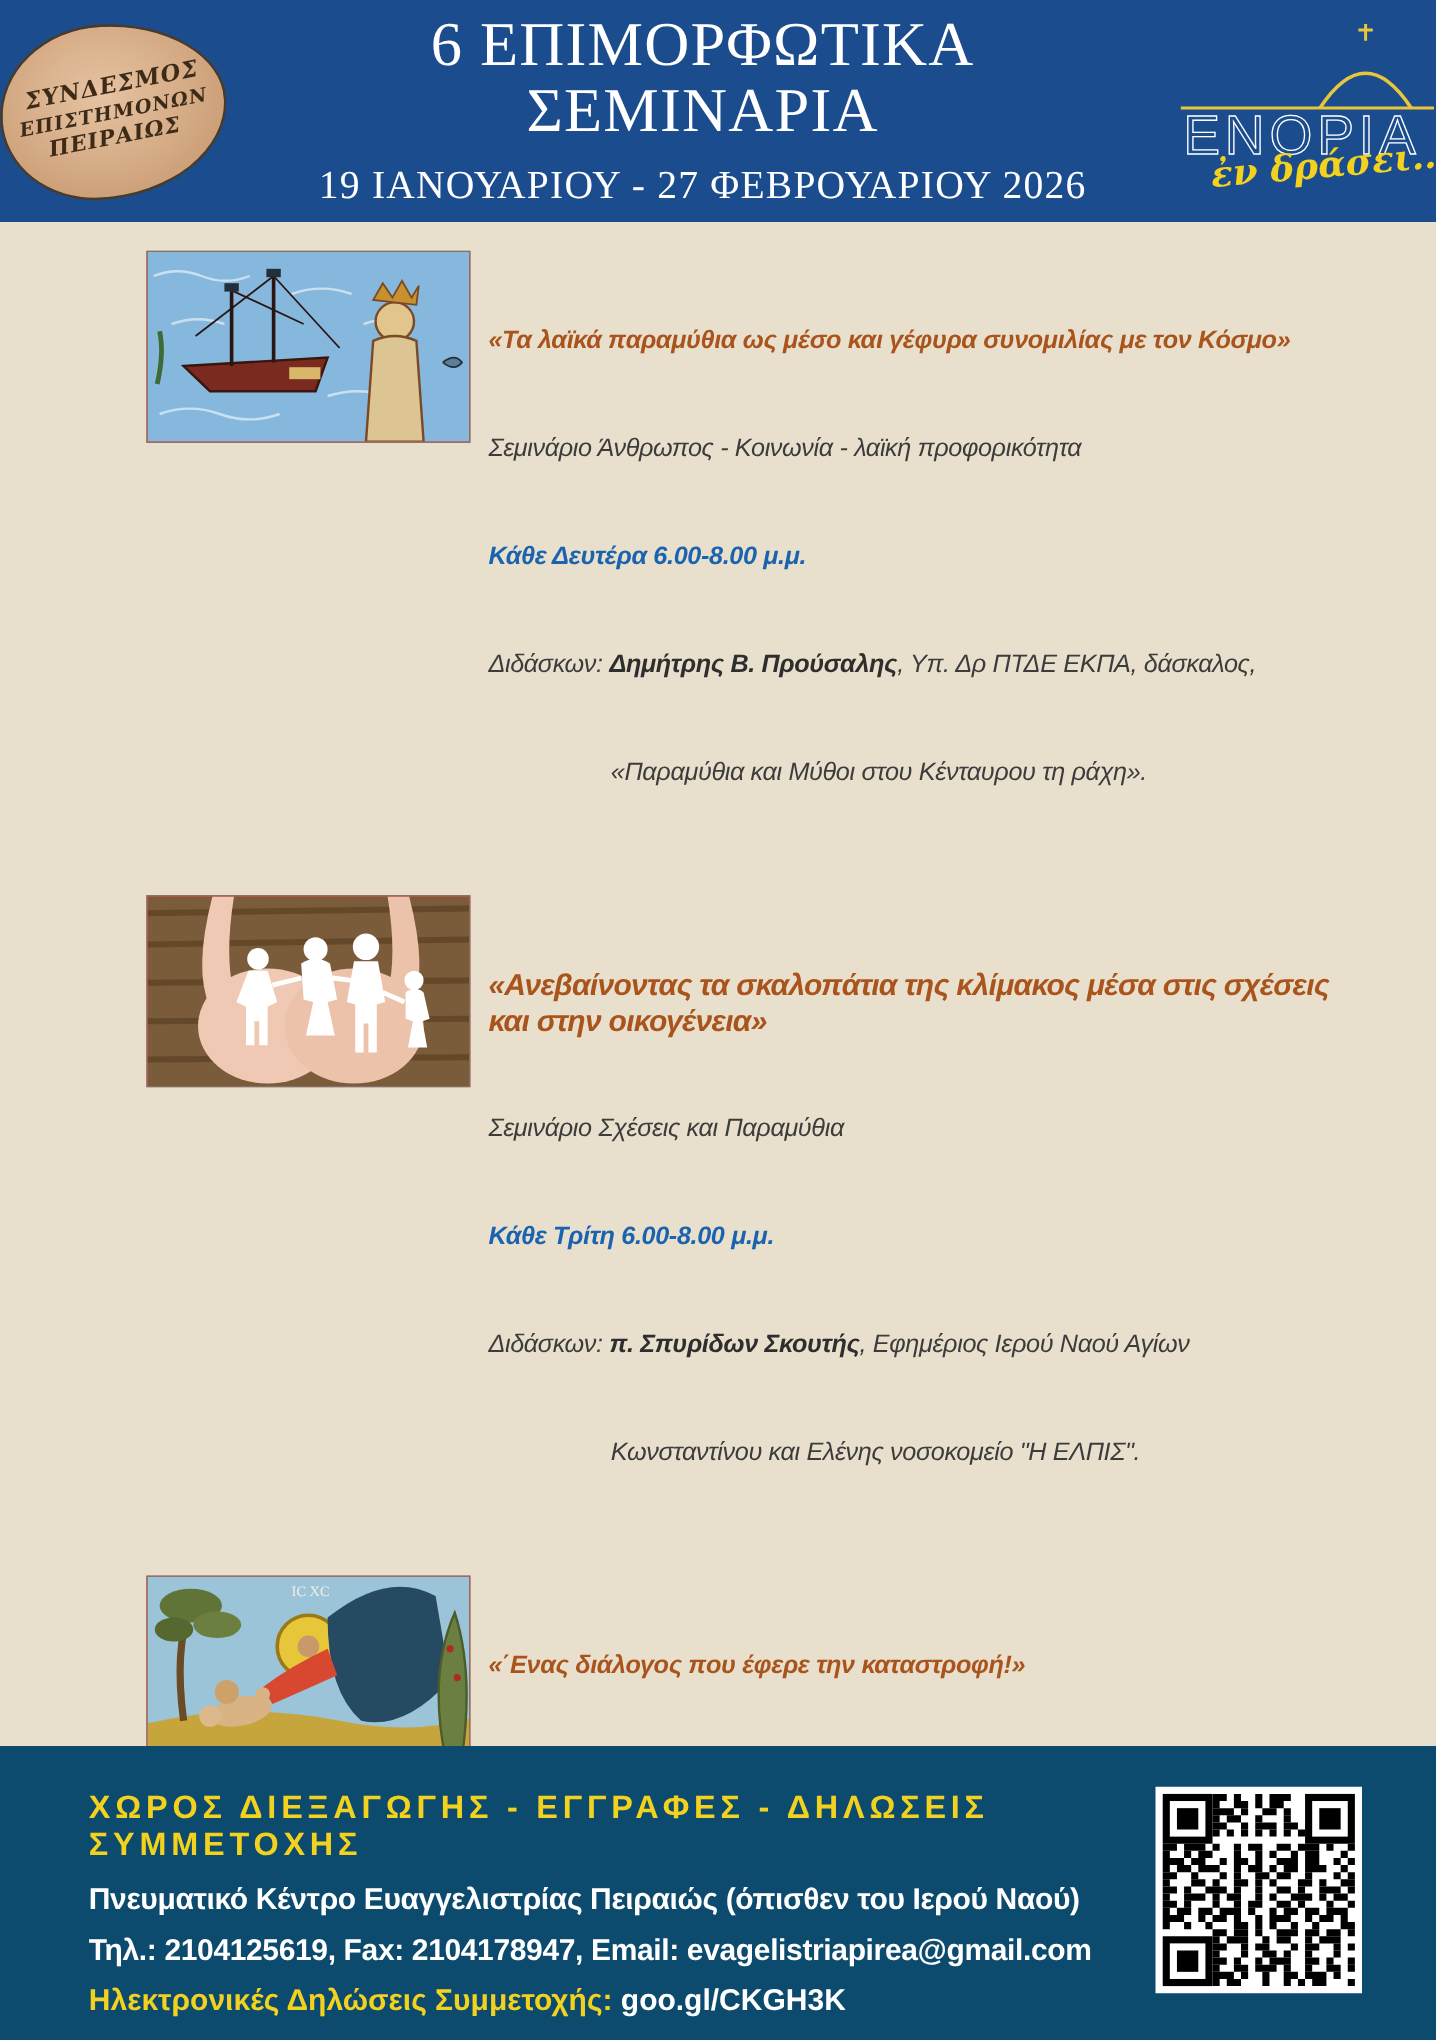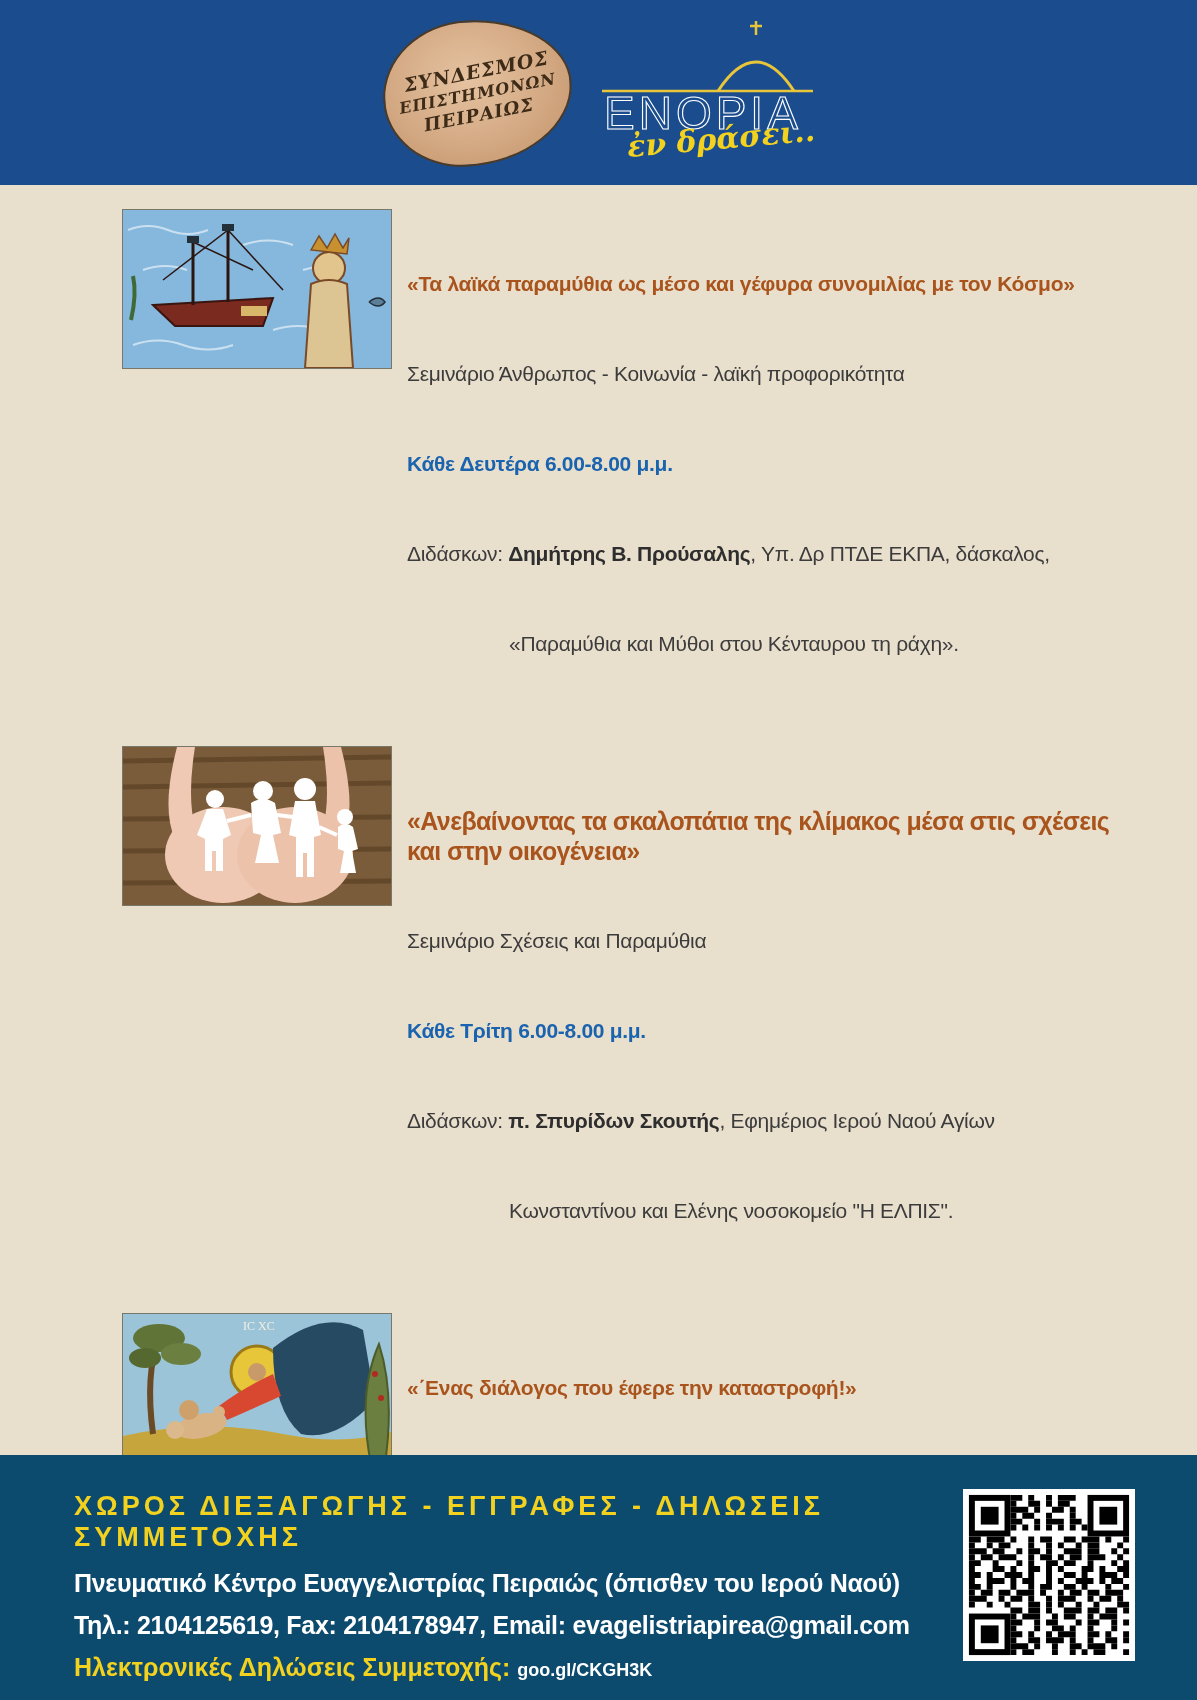--- a/index.html
+++ b/index.html
@@ -18,48 +18,52 @@
   .head-center .t1{font-size:52px;letter-spacing:1px;line-height:1.05;}
   .head-center .t2{font-size:33px;letter-spacing:1px;margin-top:16px;}
   .enoria{flex:0 0 auto;}
 
   
   .main{padding:24px 0 0 0;}
   .row{display:flex;margin:0 0 27px 122px;}
   .thumb{flex:0 0 268px;width:268px;height:158px;border:1px solid #78786a;background:#ef4444;}
   .thumb svg{display:block;width:100%;height:100%;}
   .info{flex:1;padding-left:15px;padding-right:52px;padding-top:0;line-height:30px;color:#3c3c3c;
-        font-size:21px;letter-spacing:-0.3px;white-space:pre-wrap;}
+        font-size:21px;letter-spacing:-0.3px;white-space:pre-wrap;font-style:italic;}
   .info .title{color:#a9541c;font-weight:bold;font-size:21px;}
   .row.tight .title{font-size:25px;letter-spacing:-0.6px;}
   .info .sched{color:#1a63ae;font-weight:bold;}
   .info b{color:#2e2e2e;}
   .ind{margin-left:102px;}
 
   
   .footer{position:absolute;left:0;bottom:0;width:1197px;height:245px;background:#0c4a6e;
           display:flex;align-items:flex-start;}
   .footer-text{padding:36px 0 0 74px;flex:1;}
   .f-head{color:#f2d21f;font-weight:bold;font-size:27px;letter-spacing:4px;margin-bottom:16px;}
   .f-line{color:#fff;font-weight:bold;font-size:25px;margin-bottom:13px;letter-spacing:-0.3px;}
   .f-last .lab{color:#f2d21f;font-weight:bold;font-size:25px;}
-  .f-last .val{color:#fff;font-weight:bold;font-size:18px;}
+  .f-last .val{color:#fff;font-weight:bold;font-size:25px;}
   .qr-wrap{flex:0 0 auto;margin:34px 62px 0 0;width:172px;height:172px;background:#fff;padding:0;}
   .qr-wrap svg{display:block;width:172px;height:172px;}
 </style>
 </head>
 <body>
 
 <div class="poster">
 
   <div class="header">
     <div class="stone">
       <div class="s1">ΣΥΝΔΕΣΜΟΣ</div>
       <div class="s2">ΕΠΙΣΤΗΜΟΝΩΝ</div>
       <div class="s3">ΠΕΙΡΑΙΩΣ</div>
+    </div>
+    <div class="head-center">
+      <div class="t1">6 ΕΠΙΜΟΡΦΩΤΙΚΑ ΣΕΜΙΝΑΡΙΑ</div>
+      <div class="t2">19 ΙΑΝΟΥΑΡΙΟΥ - 27 ΦΕΒΡΟΥΑΡΙΟΥ 2026</div>
     </div>
     <div class="enoria">
       <svg width="215" height="148" viewBox="0 0 215 148">
         <line x1="2" y1="74" x2="213" y2="74" stroke="#e9c53a" stroke-width="2.5"></line>
         <path d="M118 74 Q156 16 194 74" fill="none" stroke="#e9c53a" stroke-width="3"></path>
         <line x1="156" y1="18" x2="156" y2="4" stroke="#e9c53a" stroke-width="2.5"></line>
         <line x1="150" y1="9" x2="162" y2="9" stroke="#e9c53a" stroke-width="2.5"></line>
         <text x="4" y="112" font-family="Liberation Sans, sans-serif" font-size="46" letter-spacing="4" fill="none" stroke="#ffffff" stroke-width="1.1">ΕΝΟΡΙΑ</text>
         <text x="28" y="140" font-family="DejaVu Serif, serif" font-style="italic" font-weight="bold" font-size="30" fill="#f2d21f" transform="rotate(-5 28 140)">ἐν δράσει...</text>
       </svg>

